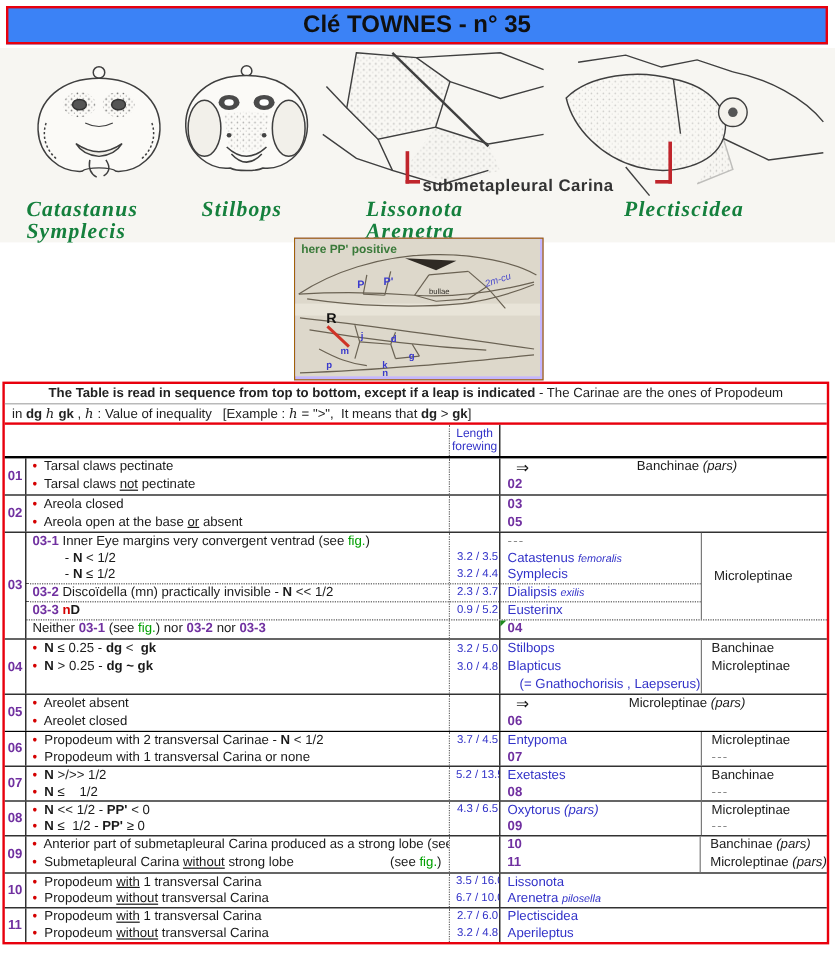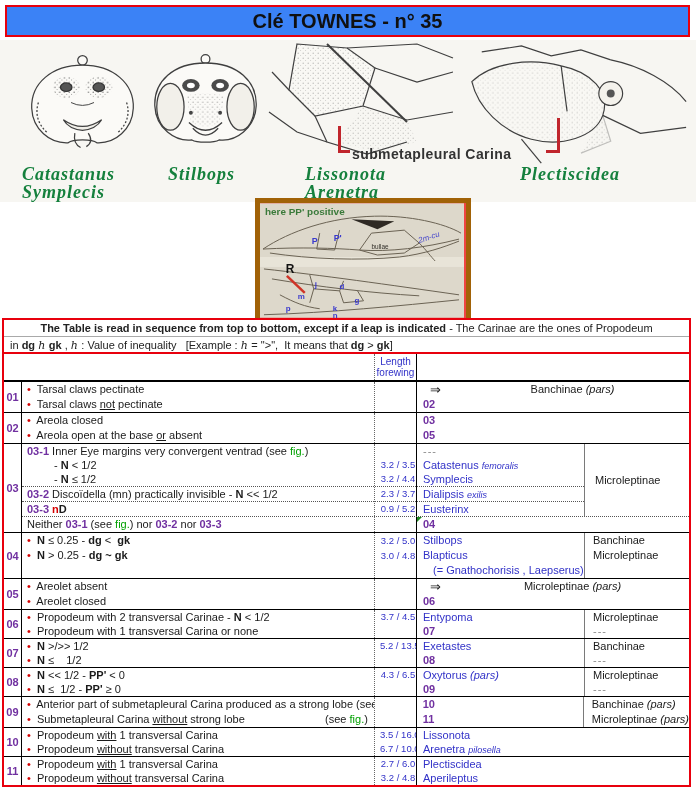--- a/index.html
+++ b/index.html
@@ -14,22 +14,22 @@
   
   .figband{position:absolute;left:0;top:40px;width:696px;height:162px;background:#f7f6f2;}
   .fig{position:absolute;}
   .speclabel{position:absolute;font-family:"Liberation Serif",serif;font-weight:bold;
     font-style:italic;font-size:18px;letter-spacing:1px;color:#15803d;white-space:nowrap;}
   .carina-label{position:absolute;left:352px;top:146px;font-size:14px;font-weight:bold;
     color:#333;letter-spacing:.4px;white-space:nowrap;}
   .redbr{position:absolute;background:#c0252c;}
 
   
-  .wingbox{position:absolute;left:255px;top:198px;width:206px;height:117px;
-    border:5px solid #a16207;background:#ef4444;}
+  .wingbox{position:absolute;left:245px;top:198px;width:206px;height:117px;
+    border:1px solid #a16207;background:#c4b5fd;}
   .wingbox svg{display:block;}
 
   
   .ktable{position:absolute;left:2px;top:318px;width:689px;border:2px solid #e8000d;
     box-sizing:border-box;background:#fff;font-size:11px;}
   .ktable *{box-sizing:border-box;}
 
   .instr{border-bottom:2px solid #e8000d;}
   .il{height:16px;line-height:16px;padding:0 6px;font-size:11px;color:#222;white-space:nowrap;overflow:hidden;}
   .il1{text-align:center;}

